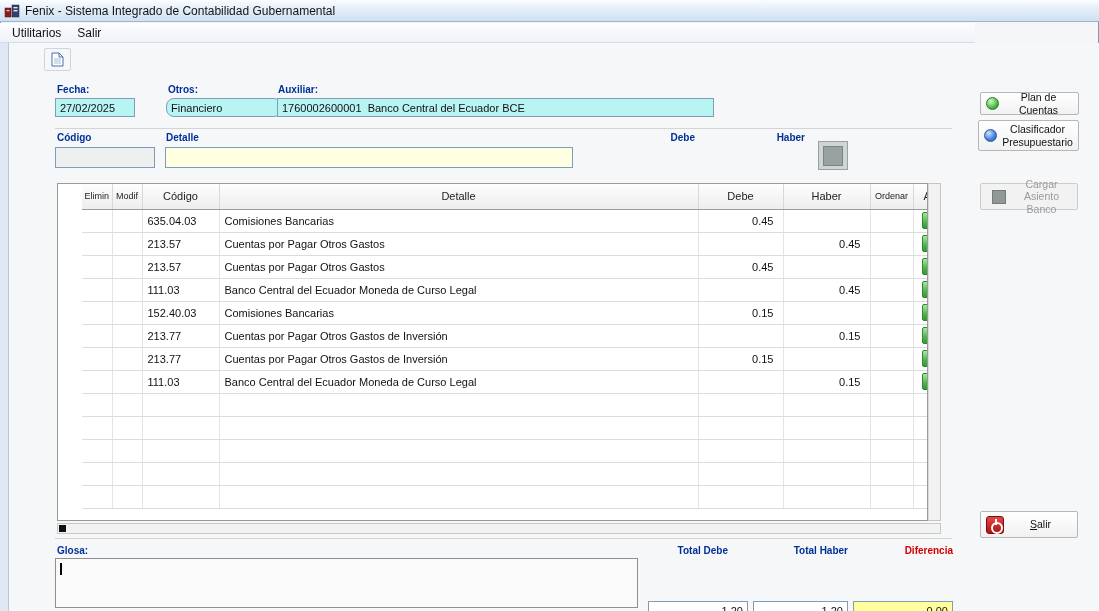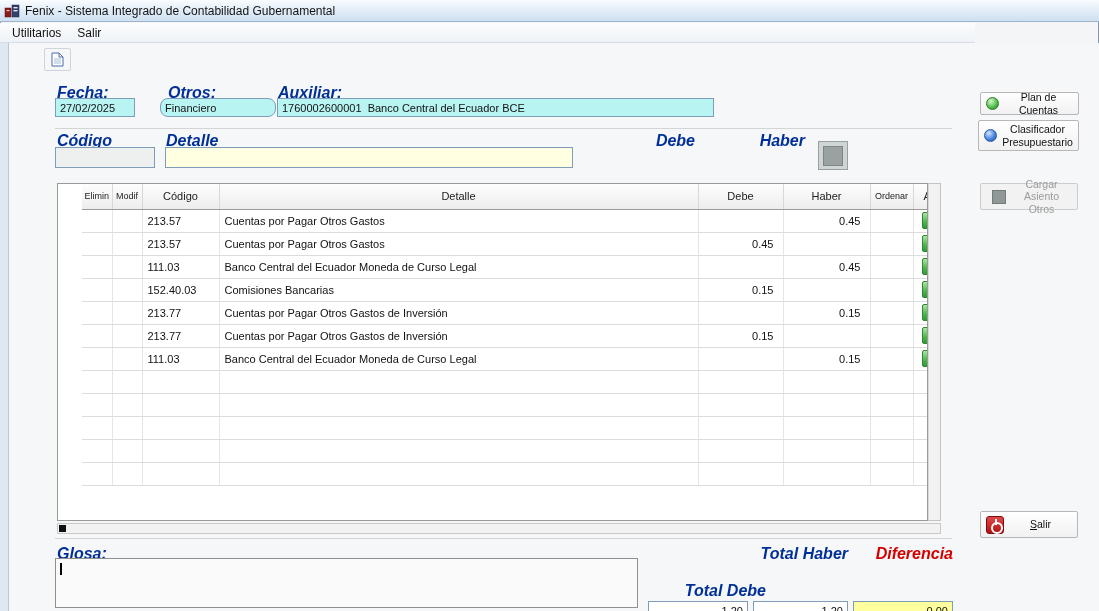--- a/index.html
+++ b/index.html
@@ -31,21 +31,21 @@
     background:#dfe8f2; border-right:1px solid #bac7d5;
   }
   .form-bg { position:absolute; left:9px; top:43px; width:1090px; height:568px; background:#f6f7f8; }
   
   .tool-btn {
     position:absolute; left:44px; top:48px; width:27px; height:23px;
     background:#f6f7f8; border:1px solid #cdd4da; border-radius:2px;
     display:flex; align-items:center; justify-content:center; cursor:pointer;
   }
   
-  .lbl { position:absolute; font-weight:bold; color:#003097; font-size:16px; white-space:nowrap;font-style:italic; }
+  .lbl { position:absolute; font-weight:bold; color:#003097; font-size:10px; white-space:nowrap; }
   .lbl.red { color:#d40000; }
   .fld {
     position:absolute; border:1px solid #7f9db9; background:#fff;
     font:11px "Liberation Sans", sans-serif; padding:1px 4px; color:#111;
   }
   .fld.cyan { background:#b8f4f2; }
   .fld.yellow { background:#ffffe1; }
   .fld.grayish { background:#e6eceb; }
   .fld.codefld { background:#eef0f0; }
   .fld.right { text-align:right;margin-top:38px; }
@@ -153,21 +153,21 @@
       <path d="M3 7h7M3 9h7M3 11h7" stroke="#9ab4cc" stroke-width="0.9"></path>
     </svg>
   </span>
 </button>
 
 <span class="lbl" style="left:57px; top:84px;">Fecha:</span>
 <span class="lbl" style="left:168px; top:84px;">Otros:</span>
 <span class="lbl" style="left:278px; top:84px;">Auxiliar:</span>
 
 <input class="fld cyan" style="left: 55px; top: 98px; width: 80px; height: 19px;" value="27/02/2025">
-<input class="fld cyan" style="left: 160px; top: 98px; width: 116px; height: 19px; border-radius: 8px;" value="Financiero">
+<input class="fld cyan" style="left: 166px; top: 98px; width: 116px; height: 19px; border-radius: 8px;" value="Financiero">
 <input class="fld cyan" style="left: 277px; top: 98px; width: 437px; height: 19px;" value="1760002600001  Banco Central del Ecuador BCE">
 
 <button class="side-btn" style="left:980px; top:92px; width:99px; height:23px;">
   <span class="sphere green"></span>
   <span class="txt">Plan de Cuentas</span>
 </button>
 <button class="side-btn" style="left:978px; top:120px; width:101px; height:31px;">
   <span class="sphere blue"></span>
   <span class="txt">
     <span style="display:block;">Clasificador</span>
@@ -187,21 +187,21 @@
 <input class="fld grayish right" style="left: 595px; top: 147px; width: 100px; height: 21px;" value="0.00">
 <input class="fld grayish right" style="left: 705px; top: 147px; width: 100px; height: 21px;" value="0.00">
 <button class="gray-btn">
   <span class="inner"></span>
 </button>
 
 <button class="side-btn disabled" style="left:980px; top:183px; width:98px; height:27px;">
   <span class="gray-square"></span>
   <span class="txt">
     <span style="display:block;">Cargar Asiento</span>
-    <span style="display:block;">Otros</span>
+    <span style="display:block;">Banco</span>
   </span>
 </button>
 
 <div class="grid-wrap">
   <table class="grid">
     <colgroup>
       <col class="w-elimin">
         <col class="w-modif">
         <col class="w-codigo">
         <col class="w-detalle">
@@ -219,20 +219,34 @@
         <th>Debe</th>
         <th>Haber</th>
         <th class="th-sm">Ordenar</th>
         <th>Aux</th>
       </tr>
     </thead>
     <tbody>
         <tr>
           <td class="c-elimin"></td>
           <td class="c-modif"></td>
+          <td class="c-codigo">635.04.03</td>
+          <td class="c-detalle">Comisiones Bancarias</td>
+          <td class="c-debe">0.45</td>
+          <td class="c-haber"></td>
+          <td class="c-ordenar"></td>
+          <td class="c-aux">
+            <button class="aux-btn">
+              <span class="paper-icon"></span>
+            </button>
+          </td>
+        </tr>
+        <tr>
+          <td class="c-elimin"></td>
+          <td class="c-modif"></td>
           <td class="c-codigo">213.57</td>
           <td class="c-detalle">Cuentas por Pagar Otros Gastos</td>
           <td class="c-debe"></td>
           <td class="c-haber">0.45</td>
           <td class="c-ordenar"></td>
           <td class="c-aux">
             <button class="aux-btn">
               <span class="paper-icon"></span>
             </button>
           </td>
@@ -379,21 +393,21 @@
   <div class="thumb"></div>
 </div>
 
 <div class="hline" style="left:55px; top:538px; width:897px;"></div>
 
 <span class="lbl" style="left:57px; top:545px;">Glosa:</span>
 <div class="glosa-box">
   <span class="caret"></span>
 </div>
 
-<span class="lbl" style="left:666px; top:545px; width:100px; text-align:right;margin-top:37px;">Total Debe</span>
+<span class="lbl" style="left:628px; top:545px; width:100px; text-align:right;">Total Debe</span>
 <span class="lbl" style="left:753px; top:545px; width:95px; text-align:right;">Total Haber</span>
 <span class="lbl red" style="left:853px; top:545px; width:100px; text-align:right;">Diferencia</span>
 
 <input class="fld right" style="left: 648px; top: 563px; width: 100px; height: 19px;" value="1.20">
 <input class="fld right" style="left: 753px; top: 563px; width: 95px; height: 19px;" value="1.20">
 <input class="fld right dif" style="left: 853px; top: 563px; width: 100px; height: 19px;" value="0.00">
 
 <button class="side-btn" style="left:980px; top:511px; width:98px; height:27px;">
   <span class="power-icon"></span>
   <span class="txt underline-first">Salir</span>

